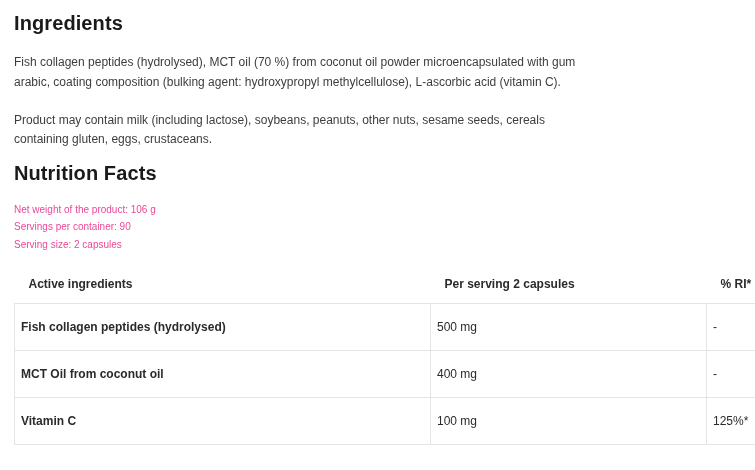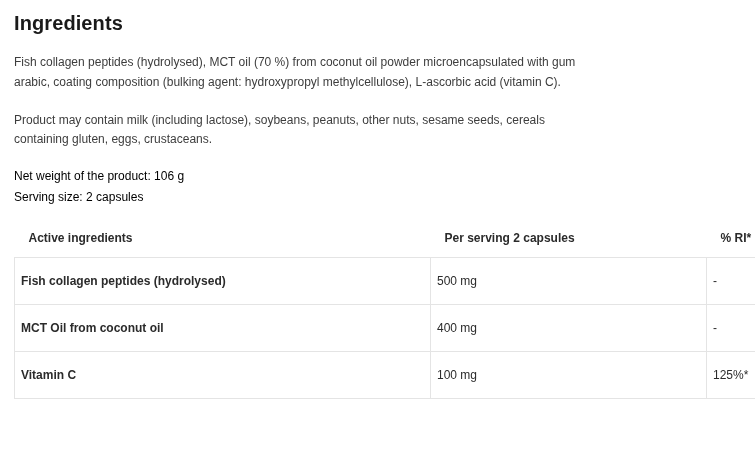--- a/index.html
+++ b/index.html
@@ -36,23 +36,23 @@
     margin: 18px 0 0 0;
     max-width: 712px;
   }
   .nutrition-title {
     margin-top: 28px;
   }
   .facts-list {
     margin-top: 16px;
   }
   .facts-list div {
-    font-size: 12px;
+    font-size: 10px;
     line-height: 1.72;
-    color: #000000;
+    color: #ec4899;
   }
   table.nutri-table {
     width: 100%;
     border-collapse: collapse;
     margin-top: 16px;
     table-layout: fixed;
   }
   table.nutri-table th {
     text-align: left;
     font-size: 12px;
@@ -86,23 +86,25 @@
 <body>
 
 <div class="page">
 
   <h2 class="section-title ingredients-title">Ingredients</h2>
 
   <p class="body-text">Fish collagen peptides (hydrolysed), MCT oil (70 %) from coconut oil powder microencapsulated with gum arabic, coating composition (bulking agent: hydroxypropyl methylcellulose), L-ascorbic acid (vitamin C).</p>
 
   <p class="body-text">Product may contain milk (including lactose), soybeans, peanuts, other nuts, sesame seeds, cereals containing gluten, eggs, crustaceans.</p>
 
+  <h2 class="section-title nutrition-title">Nutrition Facts</h2>
 
   <div class="facts-list">
     <div>Net weight of the product: 106 g</div>
+    <div>Servings per container: 90</div>
     <div>Serving size: 2 capsules</div>
   </div>
 
   <table class="nutri-table">
     <thead>
       <tr>
         <th class="col-name">Active ingredients</th>
         <th class="col-serving">Per serving 2 capsules</th>
         <th class="col-ri">% RI*</th>
       </tr>

